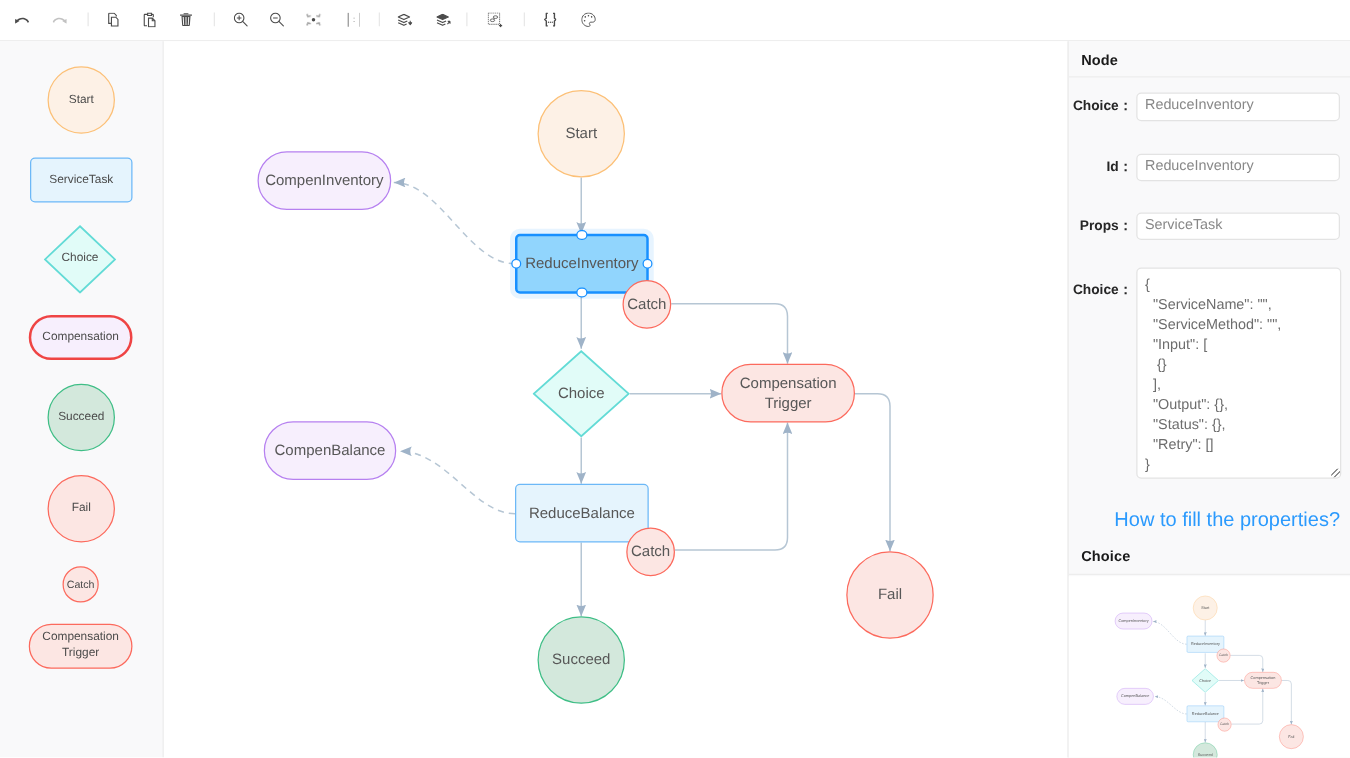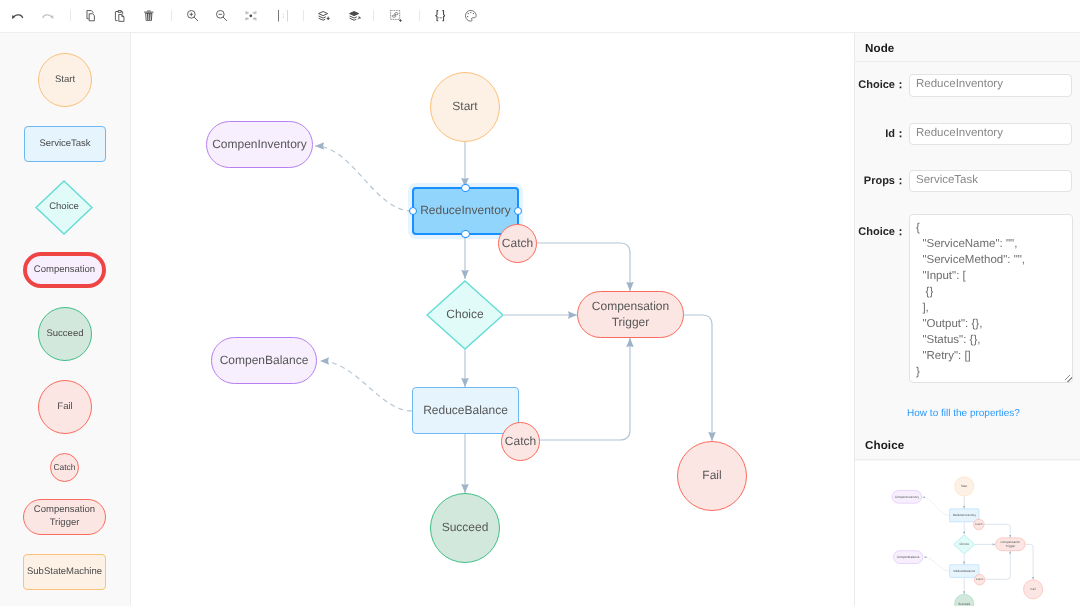--- a/index.html
+++ b/index.html
@@ -20,21 +20,21 @@
   .palette { position:absolute; left:0; top:33px; width:131px; height:573px;
              background:#f9f9fa; border-right:1px solid #ededed; }
   .pitem { position:absolute; display:flex; align-items:center; justify-content:center;
            text-align:center; font-size:9.5px; color:#4a4a4a; line-height:1.32; }
   .p-circle-start   { border:1px solid #fcc077; background:#fdf1e6; border-radius:50%; }
   .p-circle-succeed { border:1px solid #3fbe86; background:#d3e8dc; border-radius:50%; }
   .p-circle-fail    { border:1px solid #fc6a5d; background:#fce6e3; border-radius:50%; }
   .p-circle-catch   { border:1px solid #fc6a5d; background:#fce6e3; border-radius:50%; }
   .p-rect-task  { border:1px solid #6cb8f7; background:#e5f4fd; border-radius:4px; }
   .p-rect-sub   { border:1px solid #fcc077; background:#fdf1e6; border-radius:4px; }
-  .p-pill-comp    { border:4px solid #ef4444; background:#f7effd; border-radius:18px; }
+  .p-pill-comp    { border:2px solid #ef4444; background:#f7effd; border-radius:18px; }
   .p-pill-trigger { border:1px solid #fc6a5d; background:#fce6e3; border-radius:18px; }
   .dia { position:absolute; left:0; top:0; }
   .dia-label { position:relative; z-index:2; }
 
   
   .canvas { position:absolute; left:131px; top:33px; width:723px; height:573px;
             background:#fff; overflow:hidden; }
   .node { position:absolute; display:flex; align-items:center; justify-content:center;
           text-align:center; font-size:12px; color:#575757; line-height:1.32; z-index:3; }
   .edges { position:absolute; left:0; top:0; z-index:1; }
@@ -65,21 +65,21 @@
   .field-label { position:absolute; font-size:11px; color:#262626; font-weight:bold;
                  text-align:right; }
   .field-box { position:absolute; background:#fff; border:1px solid #e3e3e3;
                border-radius:4px; font-size:11.5px; color:#888; overflow:hidden; }
   .props { font-size:11.5px; line-height:16px; color:#6d6d6d; }
   .props pre { margin:0; font-family:"Liberation Sans", sans-serif; font-size:11.5px;
                line-height:16px; color:#6d6d6d; white-space:pre; }
   .resize-grip { position:absolute; right:0px; bottom:0px; width:7px; height:7px;
                  background:
                    linear-gradient(135deg, transparent 0 30%, #909090 30% 42%, transparent 42% 62%, #909090 62% 74%, transparent 74% 100%); }
-  .help-link { position:absolute; font-size:10px; color:#2b9afd; text-align:center;
+  .help-link { position:absolute; font-size:16px; color:#2b9afd; text-align:right;
                text-decoration:none; }
   .minimap { position:absolute; left:0; top:428px; width:226px; height:145px; background:#fff; overflow:hidden; }
   .minimap .flow { transform:scale(0.279); transform-origin:0 0; left:16.2px; top:5.1px; }
   .minimap .node { font-size:11px; }
   .minimap .n-catch { font-size:10px; }
 </style>
 </head>
 <body>
 
 <div id="app">
@@ -224,23 +224,20 @@
       <span>Succeed</span>
     </div>
     <div class="pitem p-circle-fail" style="left:38px; top:347px; width:54px; height:54px">
       <span>Fail</span>
     </div>
     <div class="pitem p-circle-catch" style="left:50px; top:420px; width:29px; height:29px; font-size:8.5px">
       <span>Catch</span>
     </div>
     <div class="pitem p-pill-trigger" style="left:23px; top:466px; width:83px; height:36px">
       <span>Compensation Trigger</span>
-    </div>
-    <div class="pitem p-rect-sub" style="left:23px; top:521px; width:83px; height:36px">
-      <span>SubStateMachine</span>
     </div>
   </div>
   <div class="canvas">
     <div class="flow" id="flow-main">
         <svg class="edges" width="723" height="573" viewBox="0 0 723 573">
           <defs>
             <marker id="ah" markerWidth="9.6" markerHeight="7.8" refX="9.4" refY="3.9" orient="auto" markerUnits="userSpaceOnUse">
               <path d="M0 0 L9.4 3.9 L0 7.8 Q2.4 3.9 0 0 Z" fill="#9fb3c8"></path>
             </marker>
           </defs>

